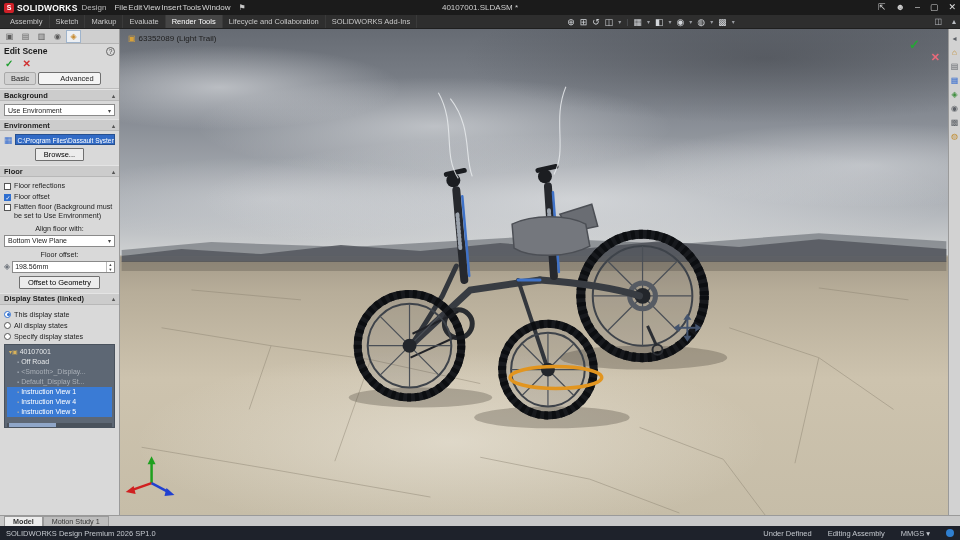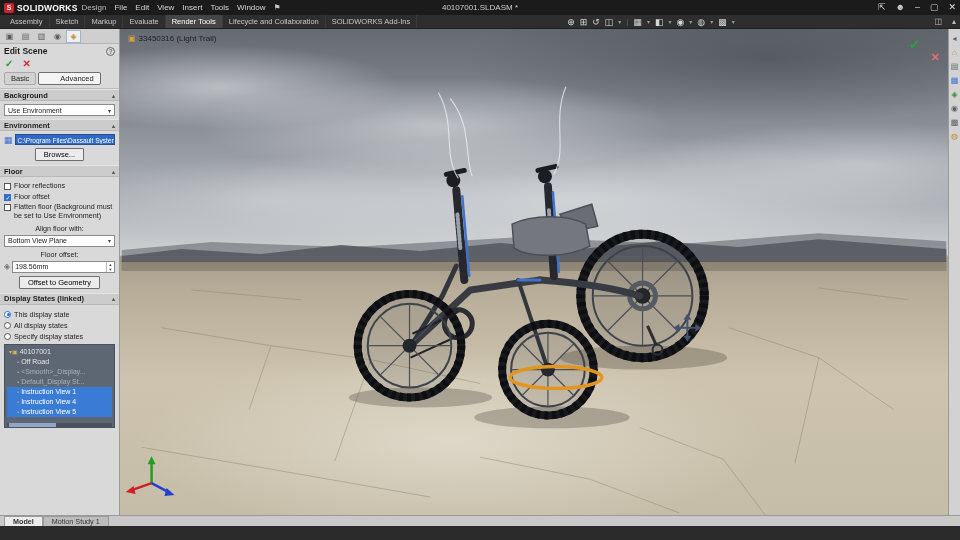--- a/index.html
+++ b/index.html
@@ -4,21 +4,21 @@
 <style>
   * { margin:0; padding:0; box-sizing:border-box; }
   html,body { width:960px; height:540px; overflow:hidden; font-family:"Liberation Sans", sans-serif; }
   .app { width:960px; height:540px; display:flex; flex-direction:column; background:#2b2b2b; }
 
   
   .titlebar { height:15px; background:#1b1b1b; display:flex; align-items:center; padding:0 4px; position:relative; flex:0 0 auto; }
   .logo { width:10px; height:10px; background:#d02028; border-radius:2px; color:#fff; font-size:7px; font-weight:bold; display:flex; align-items:center; justify-content:center; margin-right:3px; }
   .brand { color:#fff; font-weight:bold; font-size:8.5px; letter-spacing:.2px; }
   .edition { color:#b9b9b9; font-size:8px; margin:0 8px 0 4px; }
-  .menus { display:flex; gap:8px; }
+  .menus { display:flex; gap:1px; }
   .menus span { color:#d6d6d6; font-size:8px; cursor:default; }
   .pin { color:#c9c9c9; font-size:8px; margin-left:8px; }
   .doc-title { position:absolute; left:0; right:0; text-align:center; color:#cfcfcf; font-size:8px; pointer-events:none; }
   .win-right { margin-left:auto; display:flex; align-items:center; gap:10px; z-index:2; }
   .win-right span { color:#cfcfcf; font-size:9px; line-height:15px; }
   .win-right .close { color:#e0e0e0; }
 
   
   .tabrow { height:14px; background:#2e2e2e; border-bottom:1px solid #1f1f1f; display:flex; align-items:center; padding:0 4px; flex:0 0 auto; }
   .rtabs { display:flex; height:100%; }
@@ -442,21 +442,21 @@
           <polygon points="30,429 26,437 34,437" fill="#1ea01e"></polygon>
           <line x1="30" y1="456" x2="10" y2="463" stroke="#d02020" stroke-width="2.5"></line>
           <polygon points="4,465 12,459 14,467" fill="#d02020"></polygon>
           <line x1="30" y1="456" x2="47" y2="465" stroke="#2040d0" stroke-width="2.5"></line>
           <polygon points="53,468 45,461 43,469" fill="#2040d0"></polygon>
         </g>
       </svg>
 
       <div class="breadcrumb">
         <span class="bic">▣</span>
-        <span>33450316 (Light Trail)</span>
+        <span>63352089 (Light Trail)</span>
       </div>
       <div class="confirm">✓</div>
       <div class="confirm-x">✕</div>
     </div>
 
     <div class="taskpane">
       <span class="tpic">◂</span>
       <span class="tpic gold">⌂</span>
       <span class="tpic">▤</span>
       <span class="tpic blue">▦</span>
@@ -465,14 +465,22 @@
       <span class="tpic">▩</span>
       <span class="tpic gold">◍</span>
     </div>
   </div>
 
   <div class="doctabs">
     <div class="dtab active">Model</div>
     <div class="dtab">Motion Study 1</div>
   </div>
 
+  <div class="statusbar">
+    <span>SOLIDWORKS Design Premium 2026 SP1.0</span>
+    <span class="sb-spacer"></span>
+    <span>Under Defined</span>
+    <span>Editing Assembly</span>
+    <span><span>MMGS</span> <span>▾</span></span>
+    <span class="sb-globe"></span>
+  </div>
 
 </div>
 
 </body></html>

